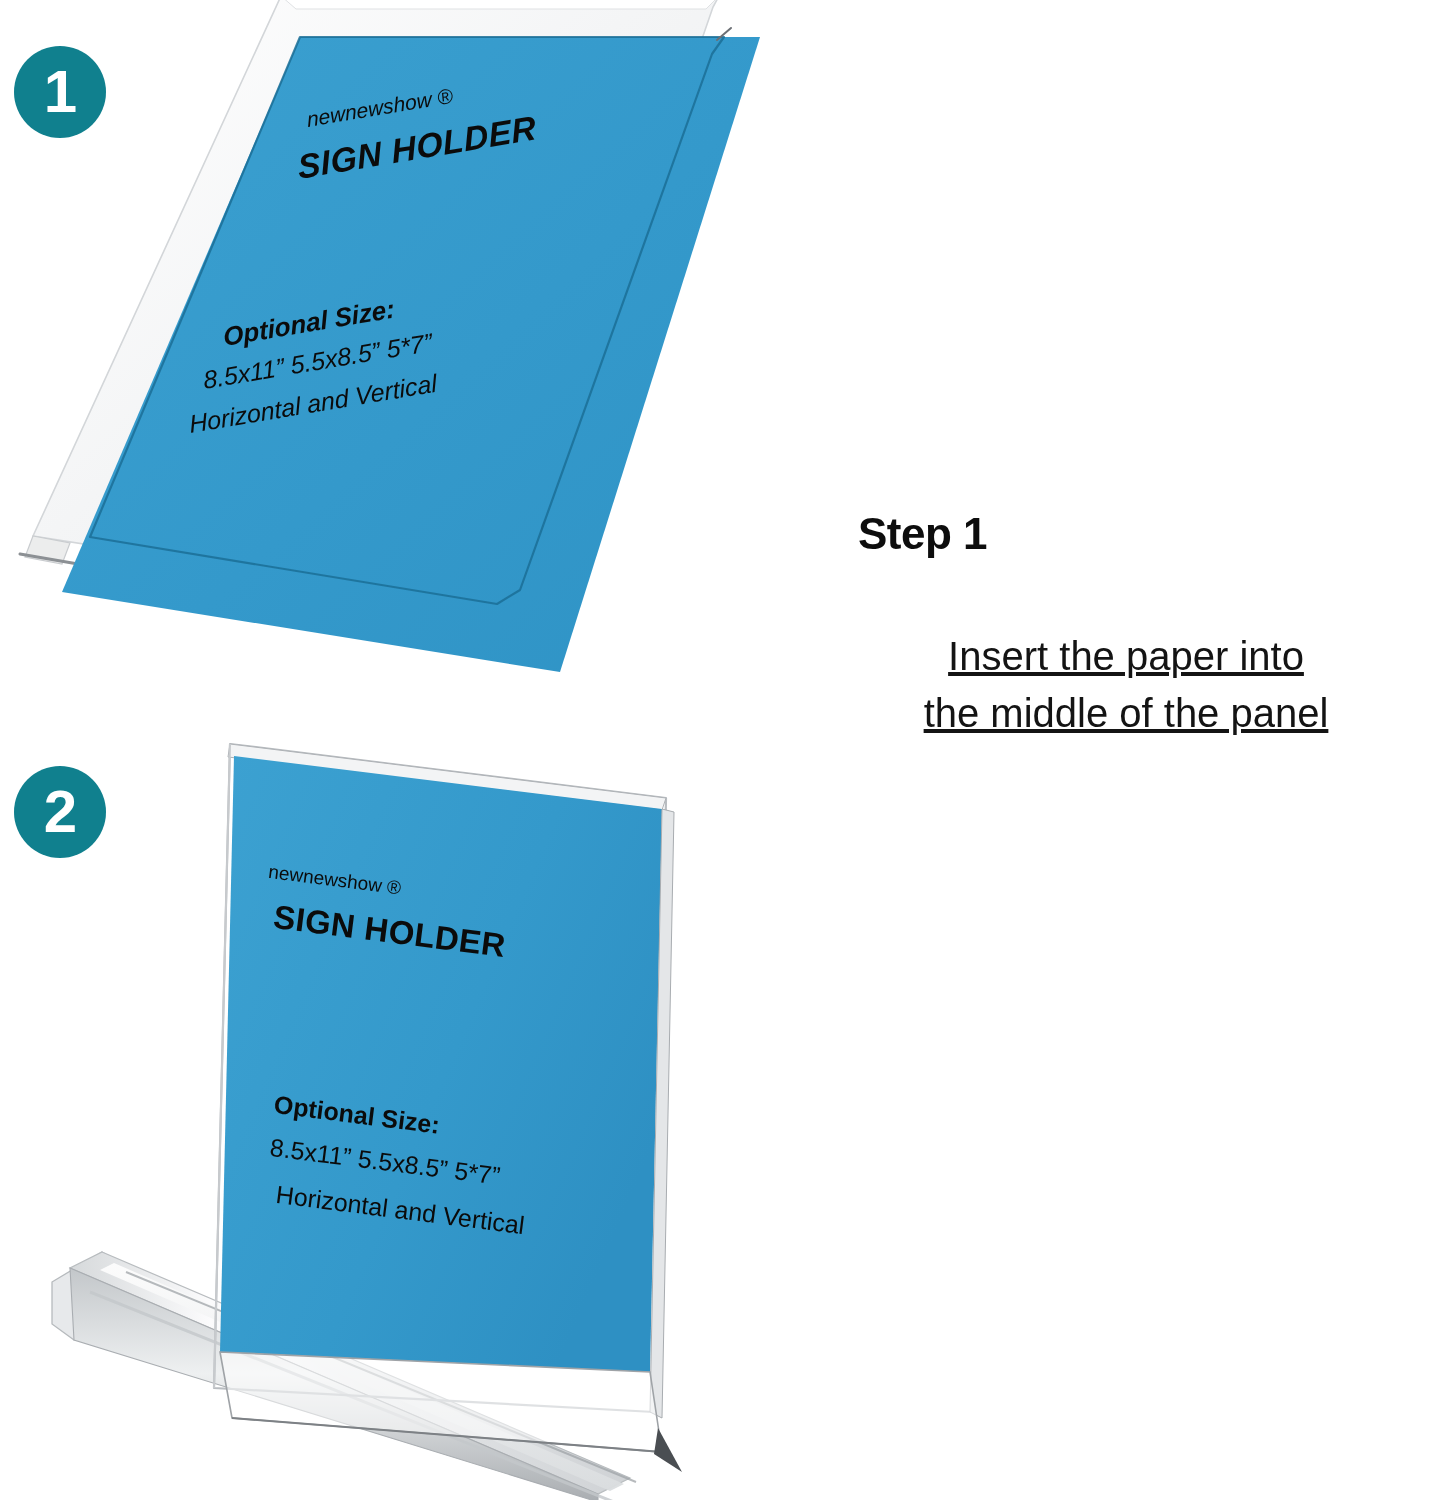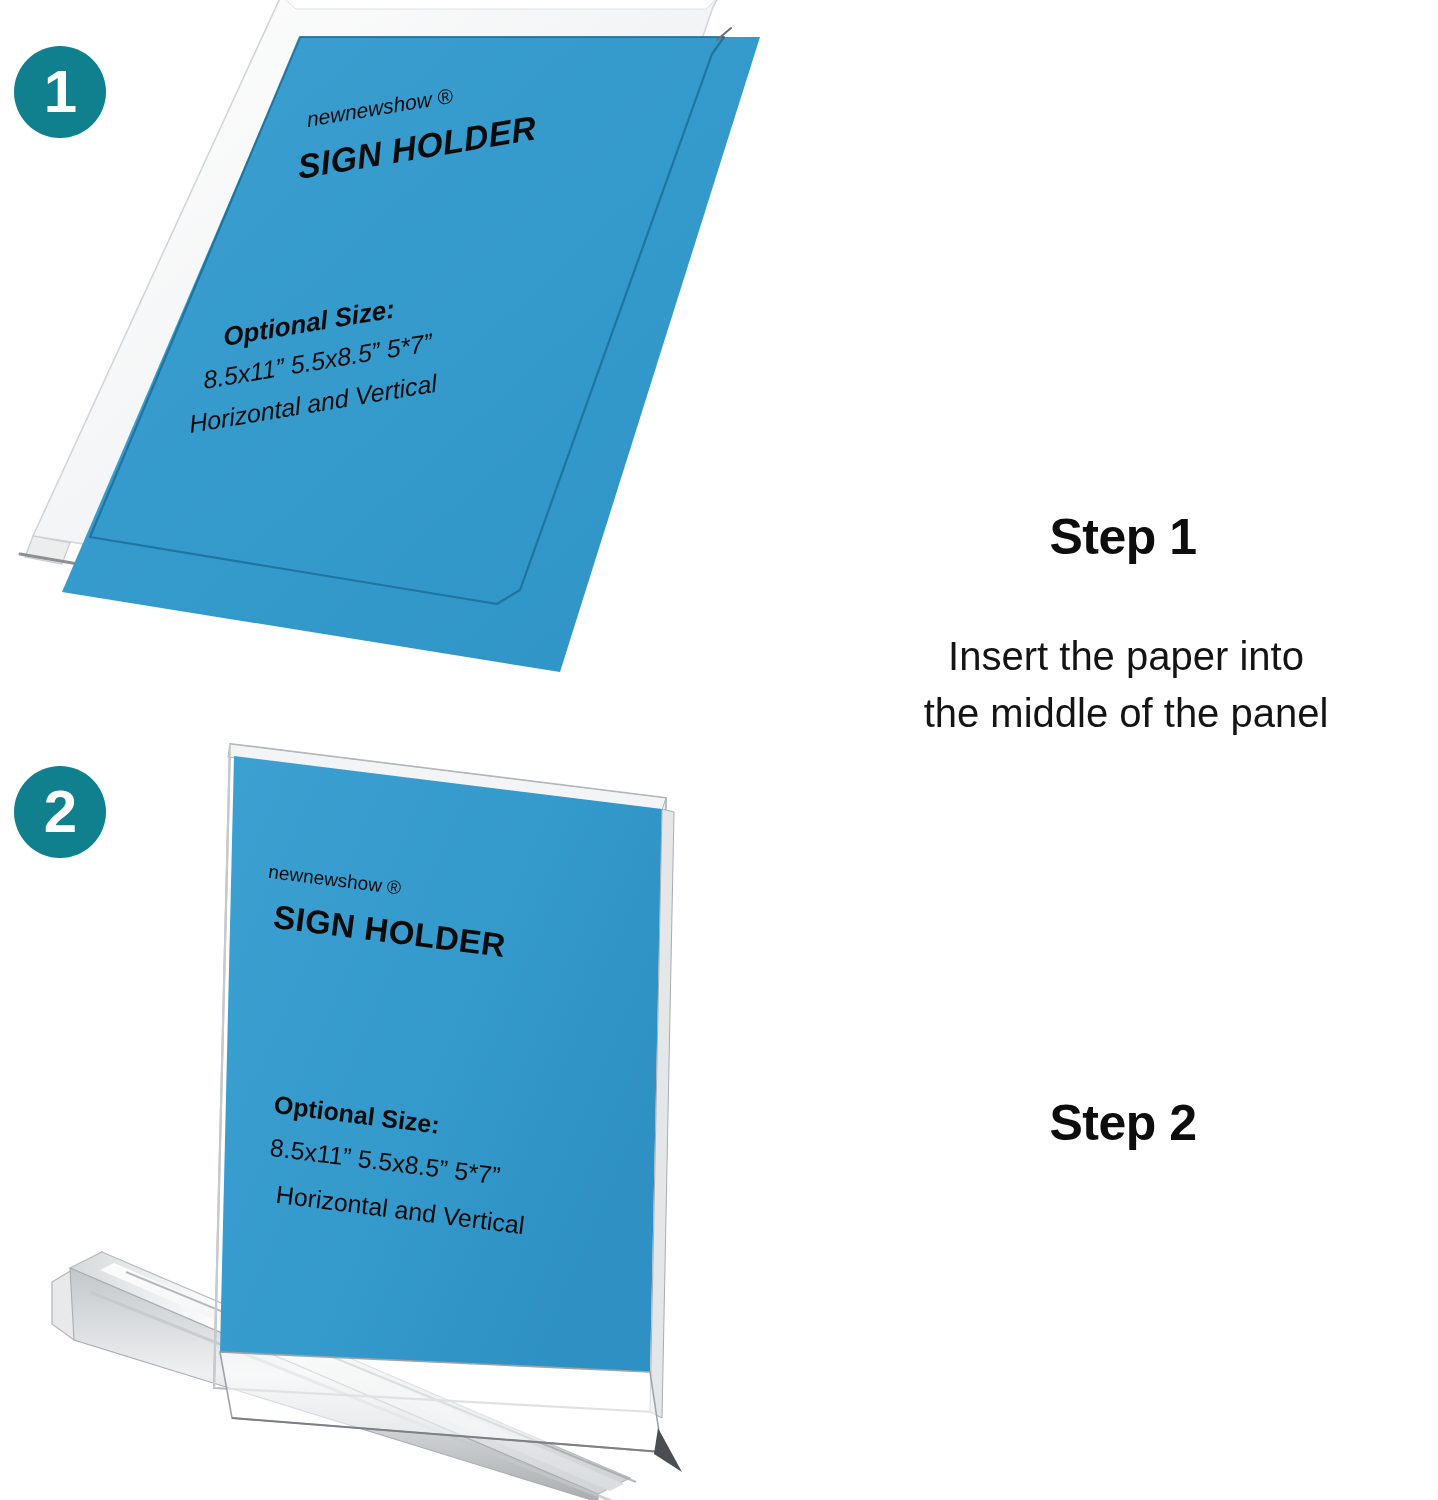--- a/index.html
+++ b/index.html
@@ -34,30 +34,31 @@
     width:600px;
     font-size:72px;
     font-weight:bold;
     letter-spacing:-2px;
     color:#0a0a0a;
     line-height:1;
     white-space:nowrap;
   }
   .step-title{
     position:absolute;
-    font-size:50px;font-weight:bold;color:#0d0d0d;
+    font-size:44px;font-weight:bold;color:#0d0d0d;
     line-height:1;letter-spacing:-0.5px;
-    text-align:center;
+    text-align:left;
   }
   .step-body{
     position:absolute;
     font-size:40px;font-weight:300;color:#141414;
     line-height:1.42;
     text-align:center;
     white-space:pre-line;
+    text-decoration:underline;
   }
   #step1-title{left:858px;top:512px;width:530px;}
   #step1-body{left:838px;top:628px;width:576px;}
   #step2-title{left:858px;top:1098px;width:530px;}
   #step2-body{left:770px;top:1228px;width:660px;}
 
   
   .product{position:absolute;}
   #product-1{left:0px;top:-8px;width:760px;height:700px;}
   #product-2{left:18px;top:712px;width:720px;height:780px;}
@@ -234,15 +235,14 @@
   <div class="panel-text" id="p2-orient">Horizontal and Vertical</div>
 
   <div class="badge" id="badge-1">1</div>
   <div class="badge" id="badge-2">2</div>
 
 
   <div class="step-title" id="step1-title">Step 1</div>
   <div class="step-body" id="step1-body">Insert the paper into
 the middle of the panel</div>
 
-  <div class="step-title" id="step2-title">Step 2</div>
 
 </div>
 
 </body></html>

